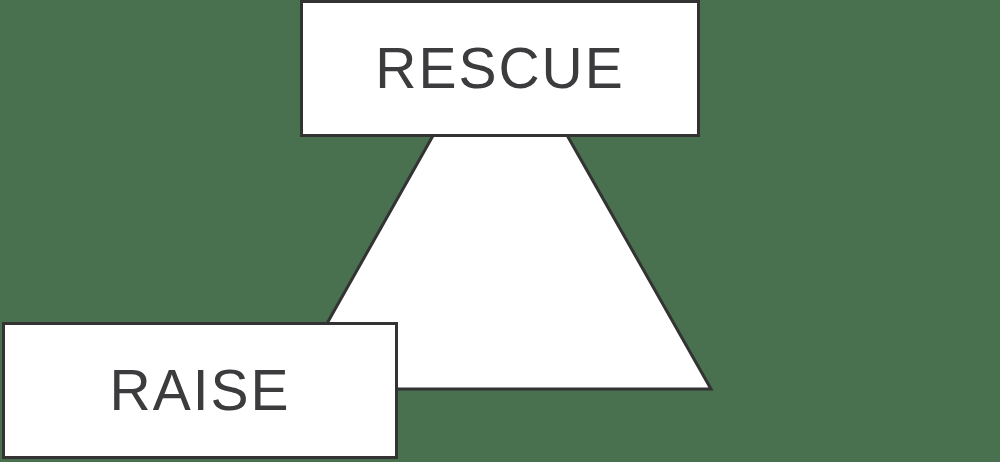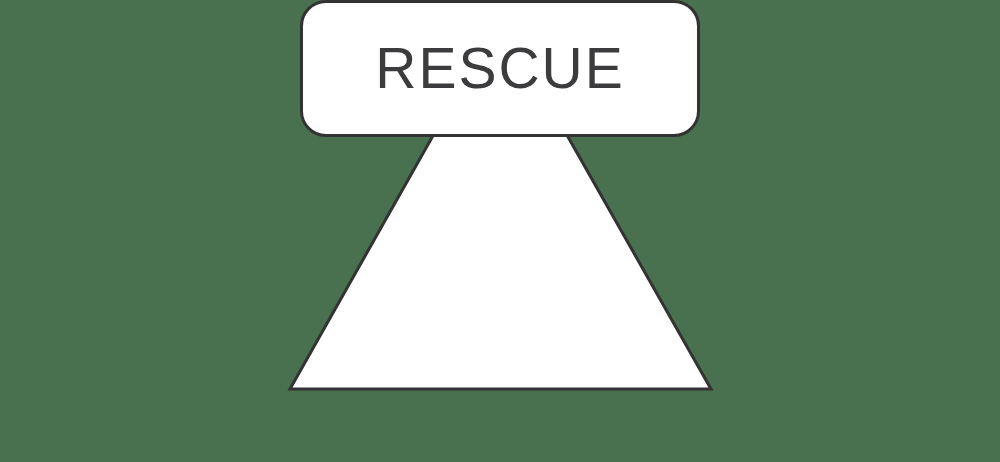--- a/index.html
+++ b/index.html
@@ -33,21 +33,21 @@
   }
   .node {
     position: absolute;
     box-sizing: border-box;
     background: var(--box-fill, #ffffff);
     border: 3px solid var(--box-border, #333333);
     display: flex;
     align-items: center;
     justify-content: center;
   }
-  .node-rescue  { left: 300px; top: 0px;   width: 400px; height: 137px; border-radius: 26px; }
+  .node-rescue  { left: 300px; top: 0px;   width: 400px; height: 137px; }
   .node-raise   { left: 2px;   top: 322px; width: 396px; height: 137px; }
   .node-restore { left: 601px; top: 322px; width: 397px; height: 137px; }
   .node-label {
     font-size: 57px;
     line-height: 1;
     letter-spacing: 2px;
     font-weight: normal;
     color: var(--text, #3c3c3e);
     white-space: nowrap;
     user-select: none;
@@ -59,15 +59,18 @@
 <div class="stage">
 
   <svg class="triangle-svg" viewBox="0 0 1000 462" aria-hidden="true">
     <polygon points="500,17 290,389 711,389"></polygon>
   </svg>
 
   <div class="node node-rescue">
     <span class="node-label">RESCUE</span>
   </div>
 
+  <div class="node node-raise">
+    <span class="node-label">RAISE</span>
+  </div>
 
 
 </div>
 
 </body></html>

